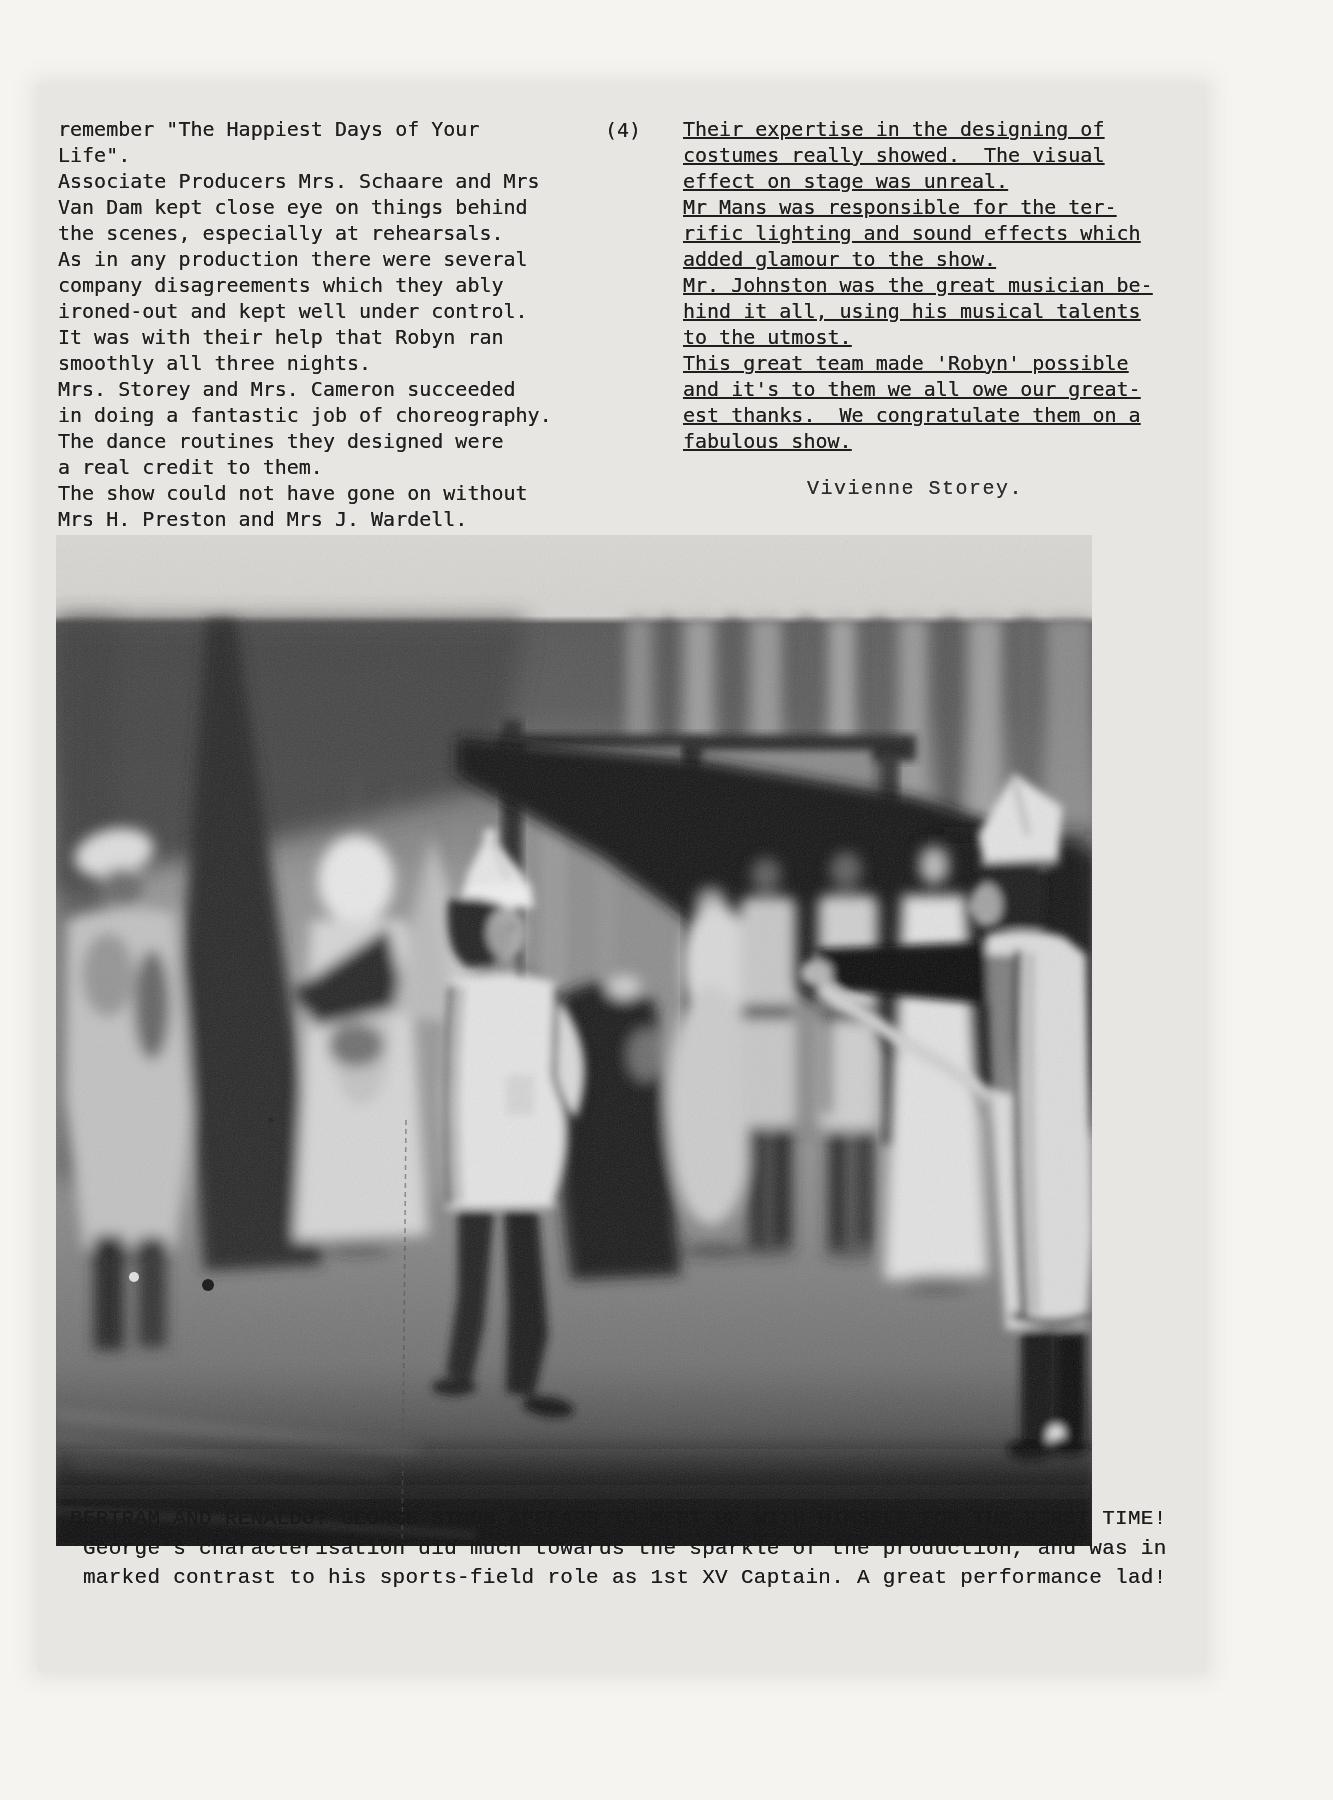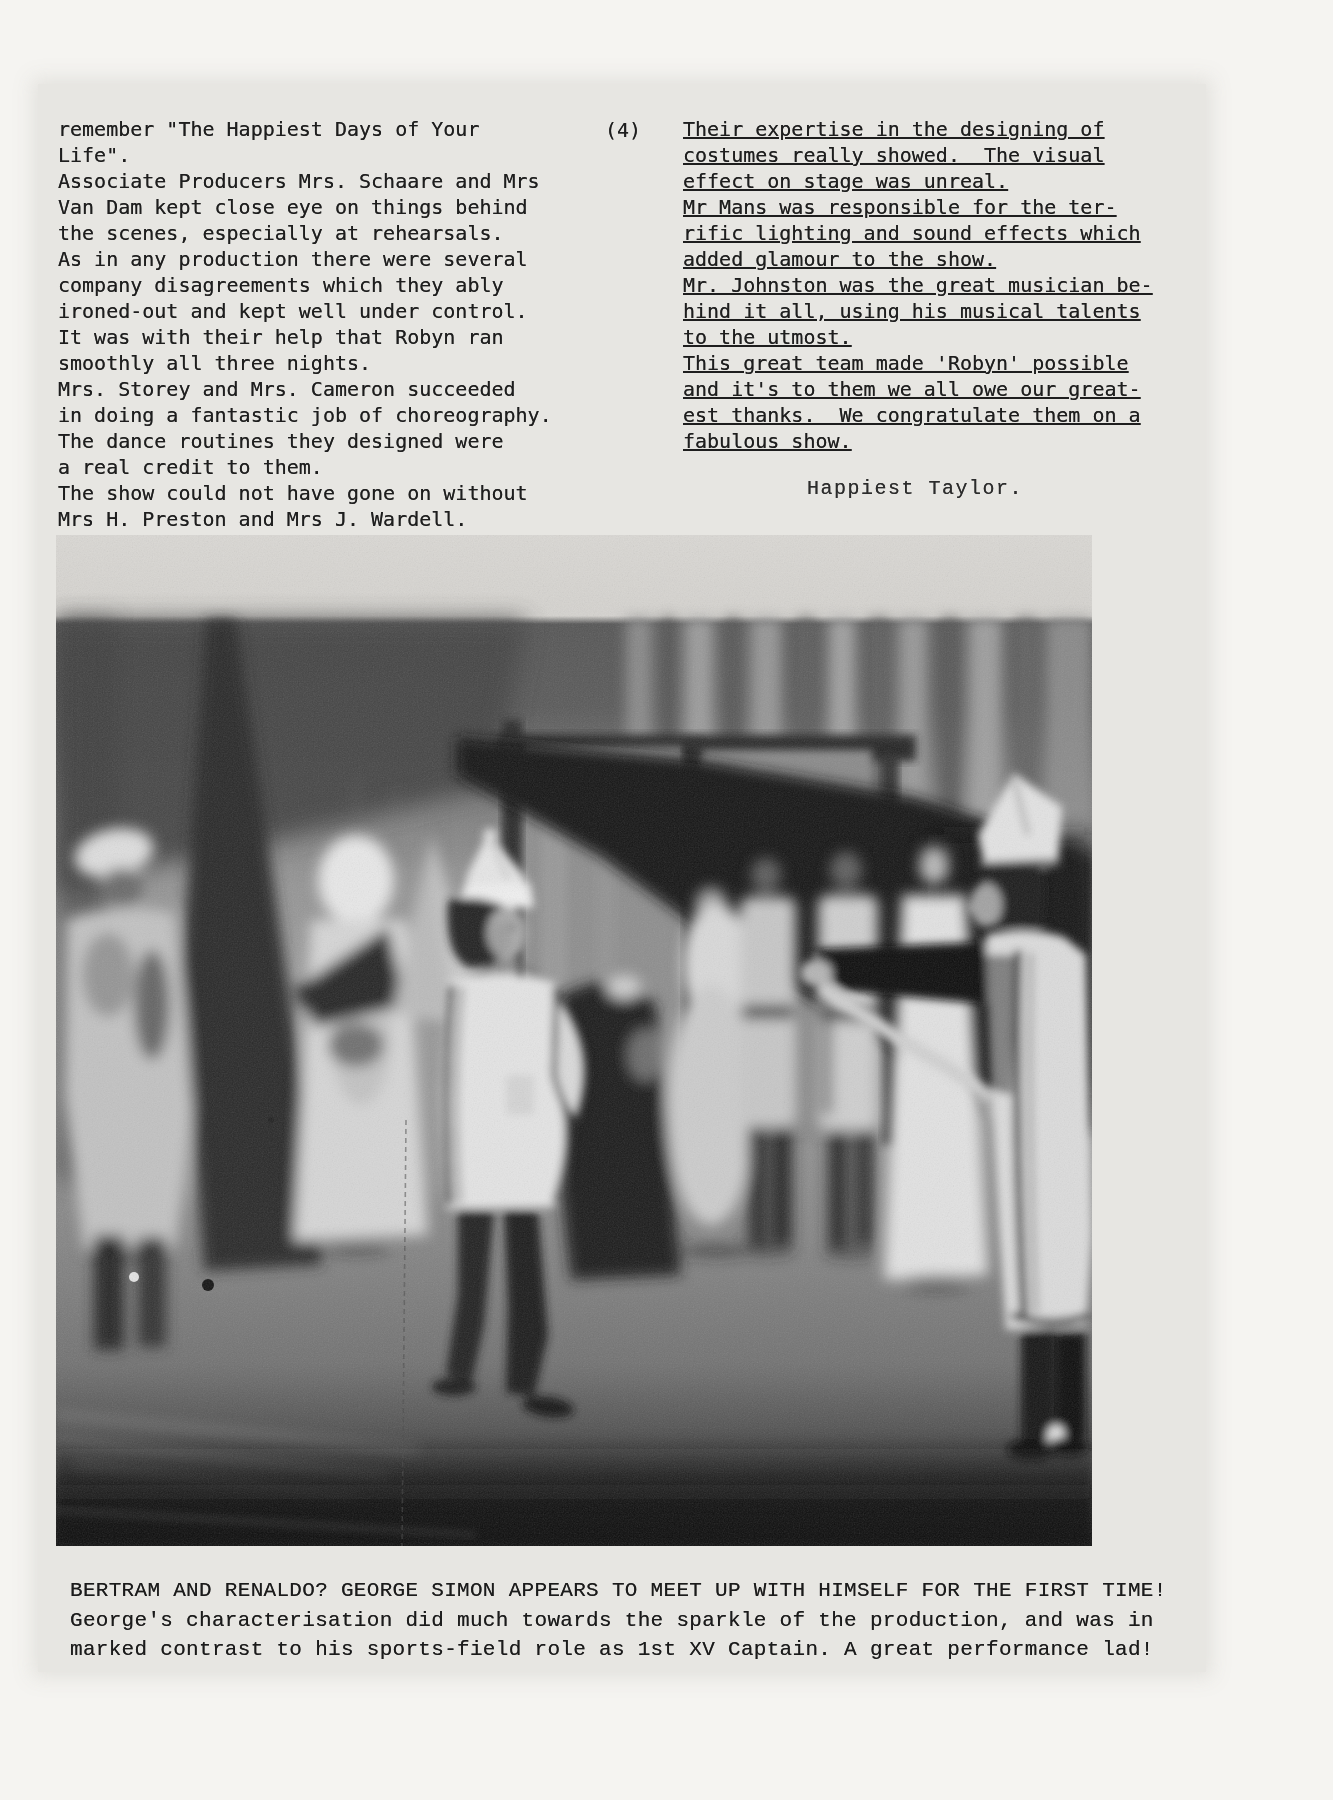--- a/index.html
+++ b/index.html
@@ -29,25 +29,26 @@
     font-family:"Liberation Mono", monospace;
     font-size:20px;color:#2c2c2c;letter-spacing:1.5px;
     white-space:pre;text-shadow:0 0 .5px rgba(30,30,30,.7);
   }
   .photo{
     position:absolute;left:56px;top:535px;width:1036px;height:1011px;margin:0;
     background:#8c8c8c;
   }
   .photo svg{display:block;width:100%;height:100%;}
   .caption{
-    position:absolute;left:70px;top:1576px;
+    position:absolute;left:70px;top:1504px;
     font-family:"Liberation Mono", monospace;
     font-size:21px;line-height:29.5px;color:#1b1b1b;
     letter-spacing:.3px;white-space:pre;
     text-shadow:0 0 .6px rgba(20,20,20,.7);
+    text-align:right;
   }
 </style>
 </head>
 <body>
 
 <div class="page-root">
 
   <div class="scan-bg"></div>
 
   <div class="typed col-left">remember "The Happiest Days of Your
@@ -76,21 +77,21 @@
 rific lighting and sound effects which
 added glamour to the show.
 Mr. Johnston was the great musician be-
 hind it all, using his musical talents
 to the utmost.
 This great team made 'Robyn' possible
 and it's to them we all owe our great-
 est thanks.  We congratulate them on a
 fabulous show.</div>
 
-  <div class="signature">Happiest Taylor.</div>
+  <div class="signature">Vivienne Storey.</div>
 
   <figure class="photo" role="img" aria-label="Black and white stage photograph from the production of Robyn: George Simon in a pale herald tabard and pointed white cap walks centre stage to meet a matching costumed figure holding out a scroll, with costumed cast members lined up before the stage curtains.">
     <svg viewBox="0 0 1036 1011" preserveAspectRatio="none">
       <defs>
         <clipPath id="pc">
             <rect x="0" y="0" width="1036" height="1011"></rect>
           </clipPath>
         <linearGradient id="bgG" x1="0" y1="0" x2="0" y2="1">
           <stop offset="0" stop-color="#dad8d4"></stop>
           <stop offset="0.08" stop-color="#d5d3cf"></stop>

